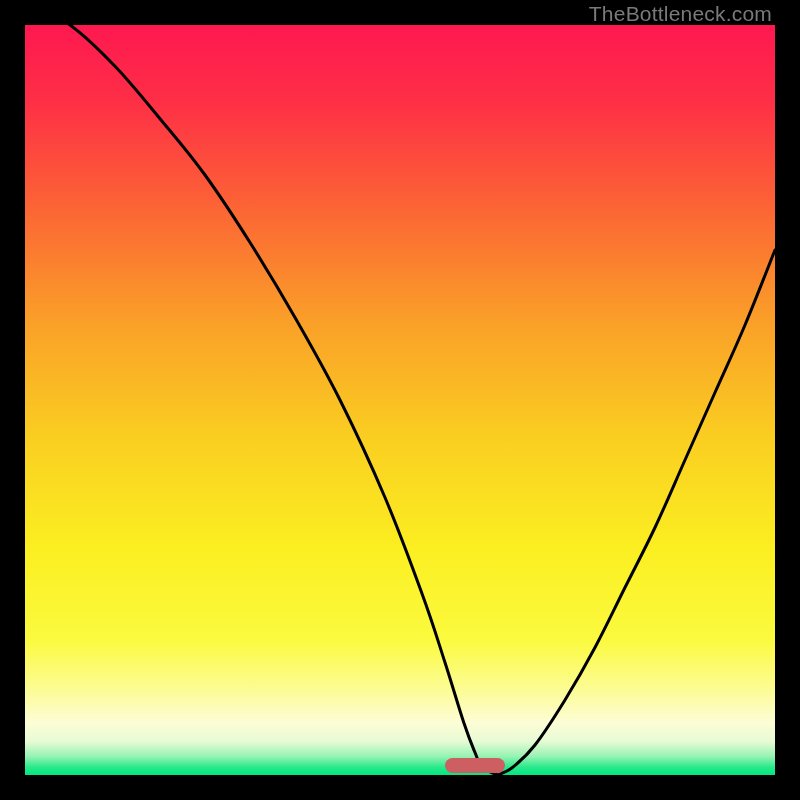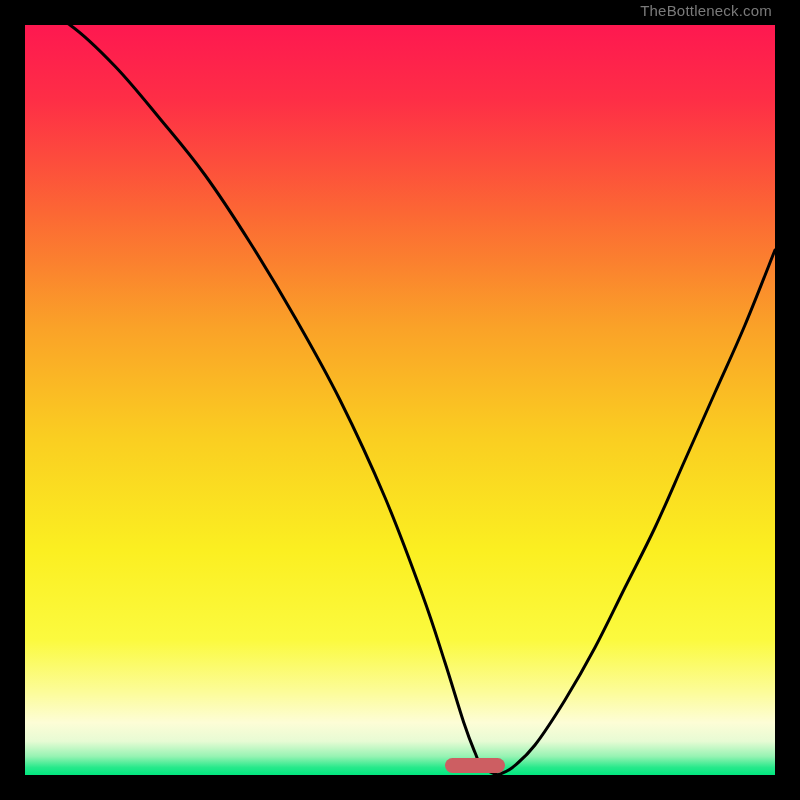--- a/index.html
+++ b/index.html
@@ -39,21 +39,21 @@
     left: 0;
     top: 0;
     width: 750px;
     height: 750px;
   }
   .watermark {
     position: absolute;
     top: 2px;
     right: 28px;
     color: #7a7a7a;
-    font-size: 15px;
+    font-size: 21px;
     font-weight: 500;
     letter-spacing: 0.2px;
   }
   .marker {
     position: absolute;
     height: 15px;
     border-radius: 8px;
     background: #cd5e62;
   }
 </style>

